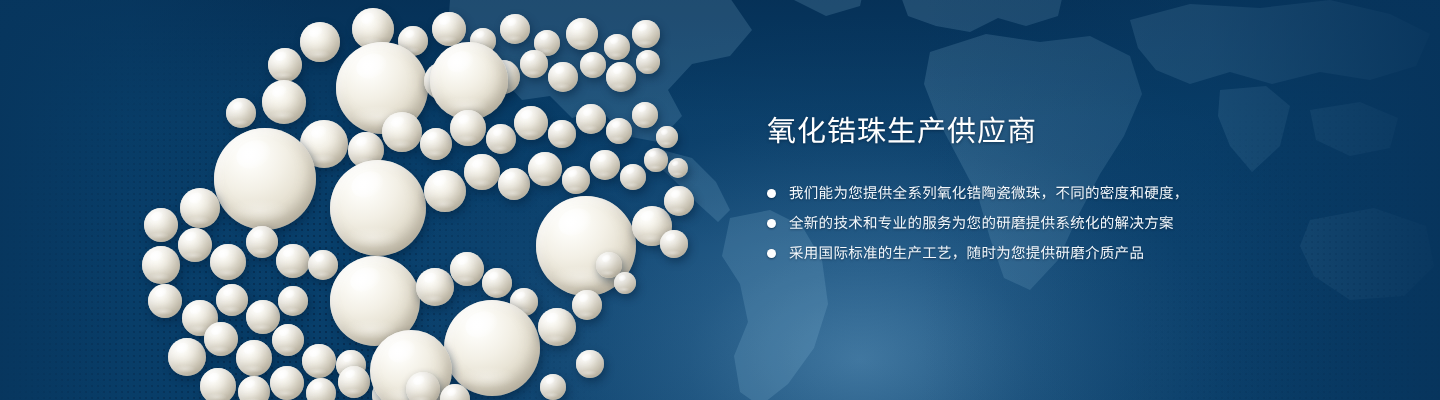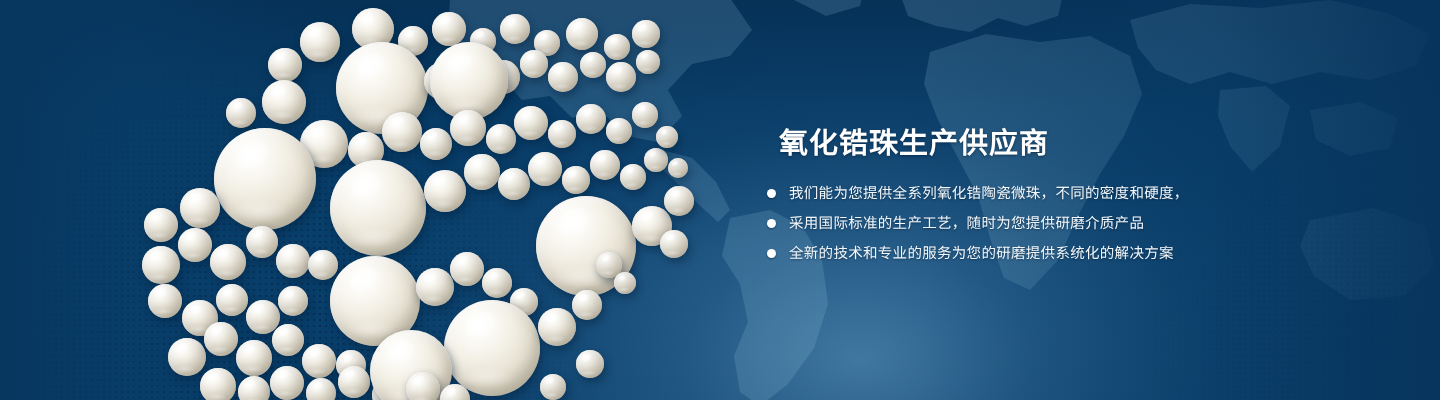--- a/index.html
+++ b/index.html
@@ -159,32 +159,32 @@
   }
 
   
   .copy {
     position: absolute;
     left: 763px;
     top: 108px;
     width: 620px;
   }
   .headline {
-    margin: 16px;
+    margin: 4px;
     font-size: 29px;
     line-height: 38px;
-    font-weight: 700;
+    font-weight: 400;
     color: #ffffff;
     letter-spacing: 1px;
     text-shadow: 0 1px 3px rgba(2,24,48,0.55);
     white-space: nowrap;
   }
   .bullet-list {
     list-style: none;
-    margin: 20px 0 0 0;
+    margin: 32px 0 0 0;
     padding: 0;
   }
   .bullet-item {
     position: relative;
     padding-left: 26px;
     margin-bottom: 7px;
     font-size: 14.5px;
     line-height: 23px;
     color: #f2f7fb;
     letter-spacing: 0.3px;
@@ -356,24 +356,24 @@
 
     <ul class="bullet-list">
 
       <li class="bullet-item">
         <span class="bullet-dot"></span>
         <span class="bullet-line">我们能为您提供全系列氧化锆陶瓷微珠，不同的密度和硬度，</span>
       </li>
 
       <li class="bullet-item">
         <span class="bullet-dot"></span>
+        <span class="bullet-line">全新的技术和专业的服务为您的研磨提供系统化的解决方案</span>
+      </li>
+
+      <li class="bullet-item">
+        <span class="bullet-dot"></span>
         <span class="bullet-line">采用国际标准的生产工艺，随时为您提供研磨介质产品</span>
       </li>
 
-      <li class="bullet-item">
-        <span class="bullet-dot"></span>
-        <span class="bullet-line">全新的技术和专业的服务为您的研磨提供系统化的解决方案</span>
-      </li>
-
     </ul>
   </div>
 
 </div>
 
 </body></html>

